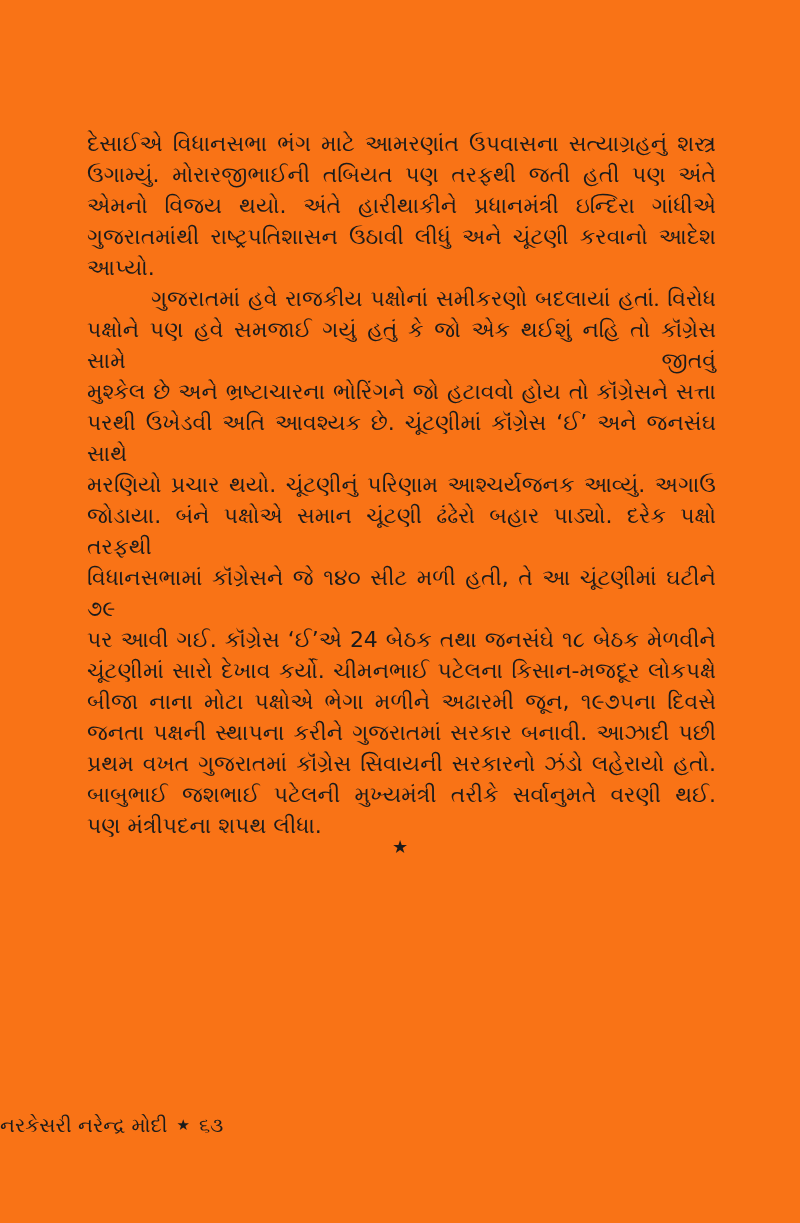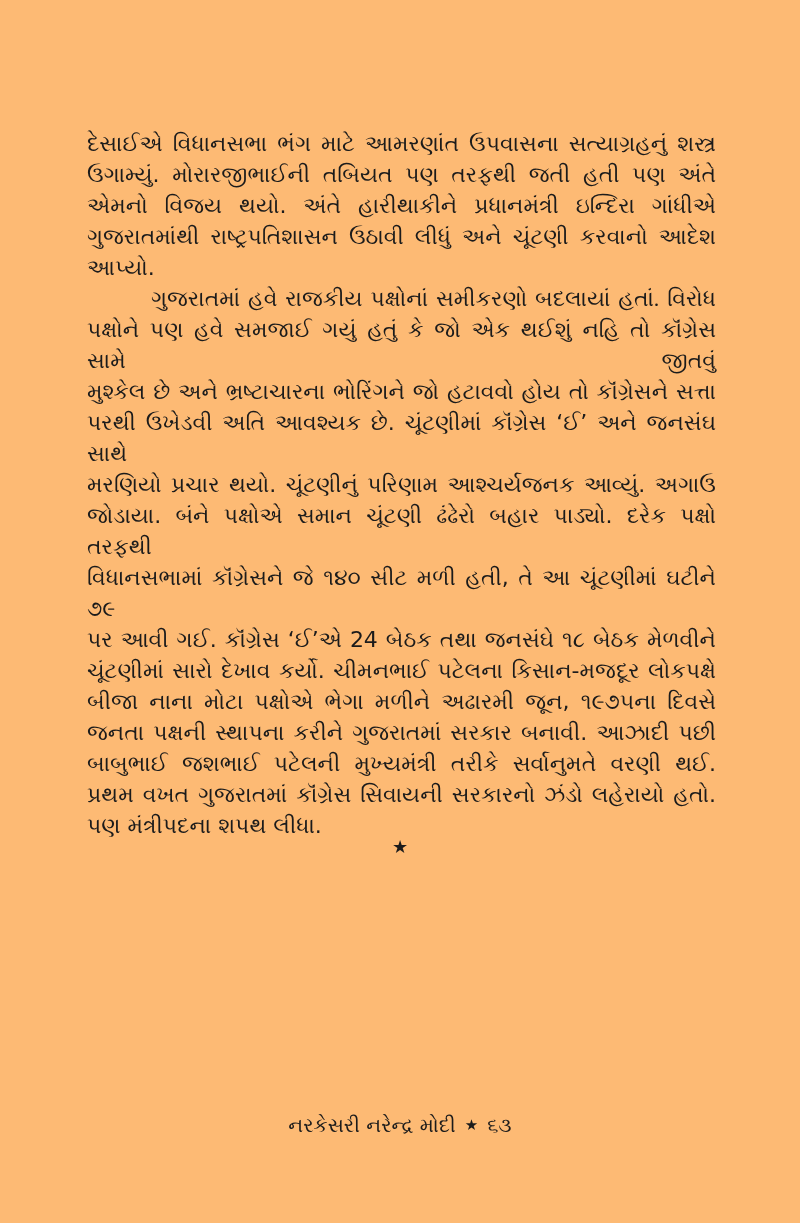--- a/index.html
+++ b/index.html
@@ -10,21 +10,21 @@
   body {
     width: 800px;
     height: 1223px;
     position: relative;
     font-family: "DejaVu Sans", sans-serif;
     color: #1b1b1b;
   }
   .page {
     position: absolute;
     inset: 0;
-    background: #fdba74;
+    background: #f97316;
   }
   .text-block {
     position: absolute;
     left: 87px;
     top: 128px;
     width: 629px;
     font-size: 22px;
     line-height: 31px;
     color: #1b1b1b;
   }
@@ -49,21 +49,21 @@
     text-align: center;
     font-size: 18px;
     line-height: 22px;
     color: #1b1b1b;
   }
   .footer {
     position: absolute;
     top: 1110px;
     left: 0;
     width: 100%;
-    text-align: center;
+    text-align: left;
     font-size: 20px;
     line-height: 30px;
     color: #1b1b1b;
     white-space: nowrap;
   }
   .footer .star {
     font-size: 15px;
     margin: 0 9px;
     vertical-align: 2px;
   }
@@ -88,22 +88,22 @@
       <div class="tline">પક્ષોને પણ હવે સમજાઈ ગયું હતું કે જો એક થઈશું નહિ તો કૉંગ્રેસ સામે જીતવું</div>
       <div class="tline">મુશ્કેલ છે અને ભ્રષ્ટાચારના ભોરિંગને જો હટાવવો હોય તો કૉંગ્રેસને સત્તા</div>
       <div class="tline">પરથી ઉખેડવી અતિ આવશ્યક છે. ચૂંટણીમાં કૉંગ્રેસ ‘ઈ’ અને જનસંઘ સાથે</div>
       <div class="tline">મરણિયો પ્રચાર થયો. ચૂંટણીનું પરિણામ આશ્ચર્યજનક આવ્યું. અગાઉ</div>
       <div class="tline">જોડાયા. બંને પક્ષોએ સમાન ચૂંટણી ઢંઢેરો બહાર પાડ્યો. દરેક પક્ષો તરફથી</div>
       <div class="tline">વિધાનસભામાં કૉંગ્રેસને જે ૧૪૦ સીટ મળી હતી, તે આ ચૂંટણીમાં ઘટીને ૭૯</div>
       <div class="tline">પર આવી ગઈ. કૉંગ્રેસ ‘ઈ’એ 24 બેઠક તથા જનસંઘે ૧૮ બેઠક મેળવીને</div>
       <div class="tline">ચૂંટણીમાં સારો દેખાવ કર્યો. ચીમનભાઈ પટેલના કિસાન-મજદૂર લોકપક્ષે</div>
       <div class="tline">બીજા નાના મોટા પક્ષોએ ભેગા મળીને અઢારમી જૂન, ૧૯૭૫ના દિવસે</div>
       <div class="tline">જનતા પક્ષની સ્થાપના કરીને ગુજરાતમાં સરકાર બનાવી. આઝાદી પછી</div>
+      <div class="tline">પ્રથમ વખત ગુજરાતમાં કૉંગ્રેસ સિવાયની સરકારનો ઝંડો લહેરાયો હતો.</div>
       <div class="tline">બાબુભાઈ જશભાઈ પટેલની મુખ્યમંત્રી તરીકે સર્વાનુમતે વરણી થઈ.</div>
-      <div class="tline">પ્રથમ વખત ગુજરાતમાં કૉંગ્રેસ સિવાયની સરકારનો ઝંડો લહેરાયો હતો.</div>
       <div class="tline last">પણ મંત્રીપદના શપથ લીધા.</div>
     </div>
 
   </div>
 
   <div class="separator">★</div>
 
   <div class="footer">
     <span>નરકેસરી નરેન્દ્ર મોદી</span><span class="star">★</span><span>૬૩</span>
   </div>

